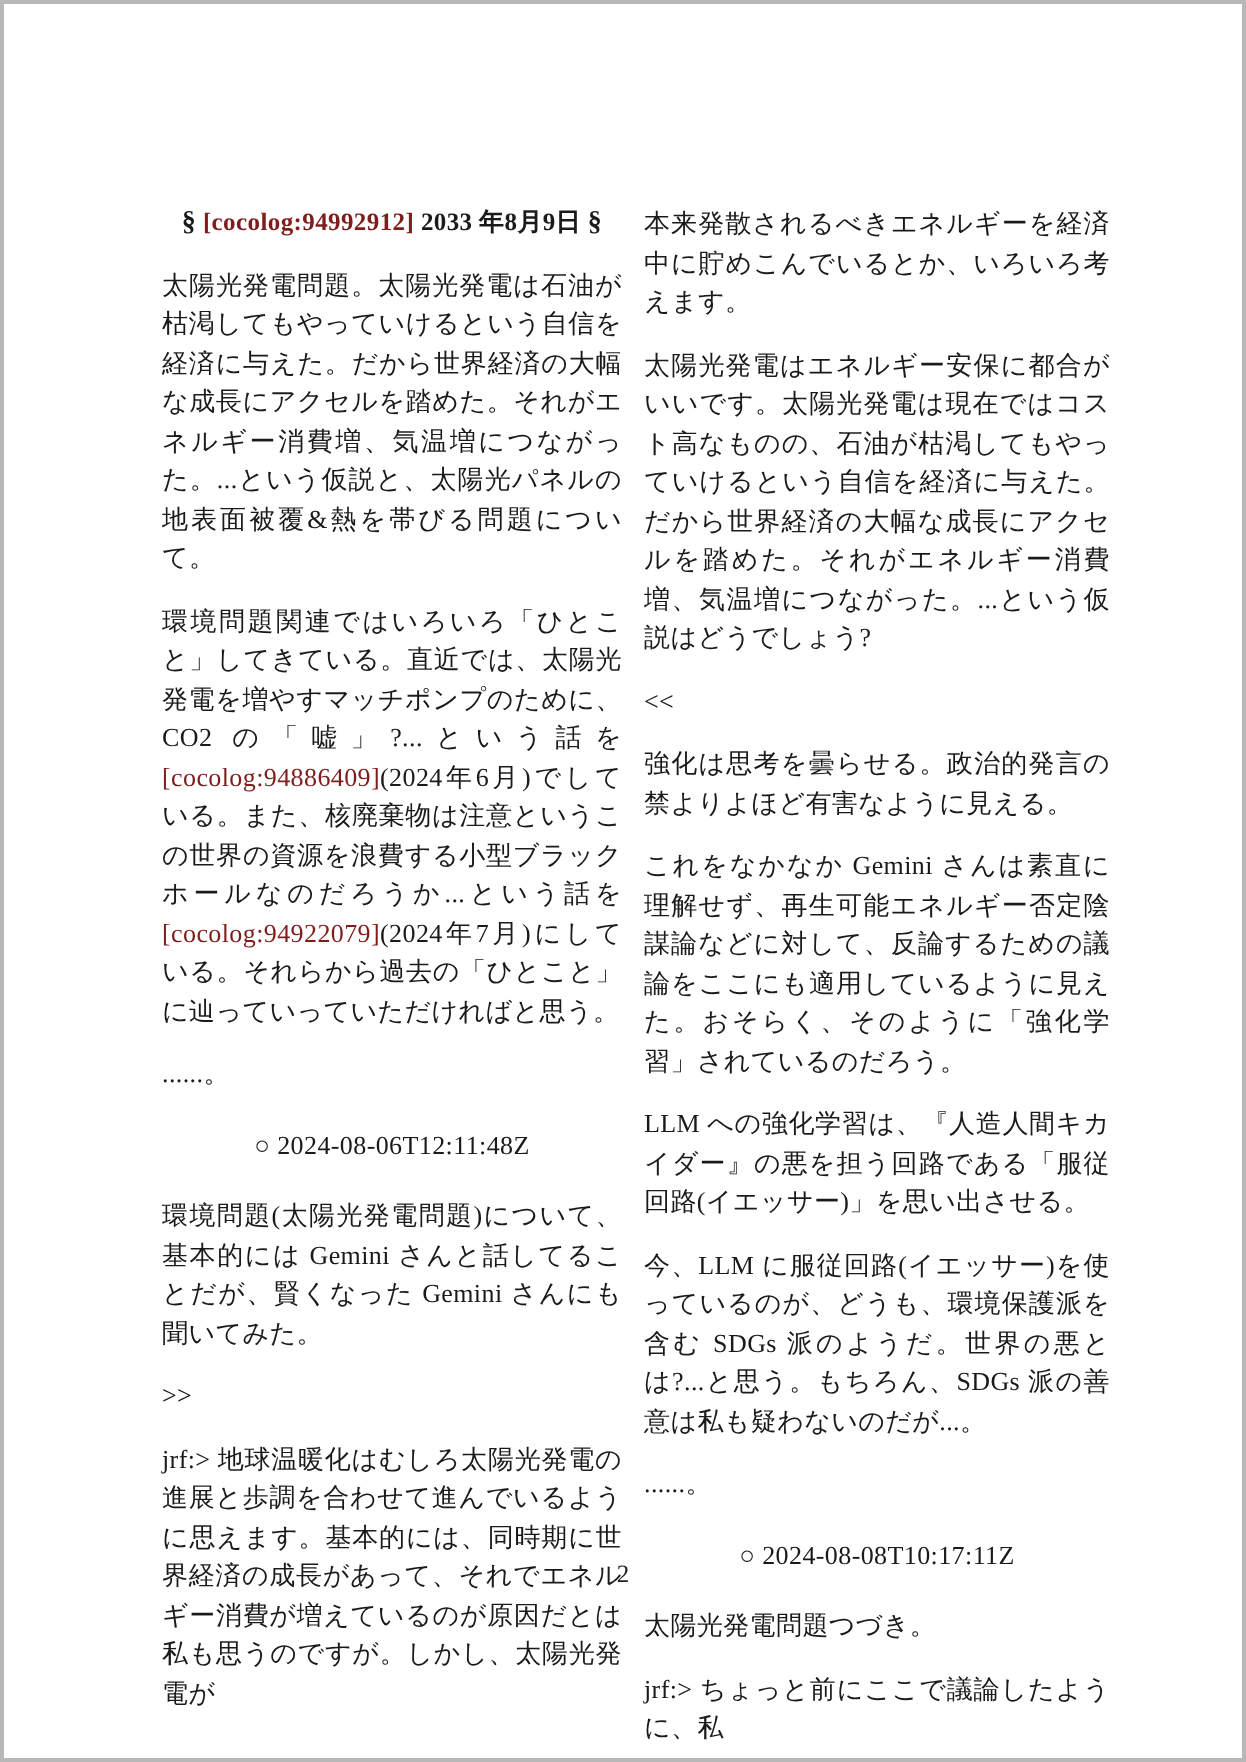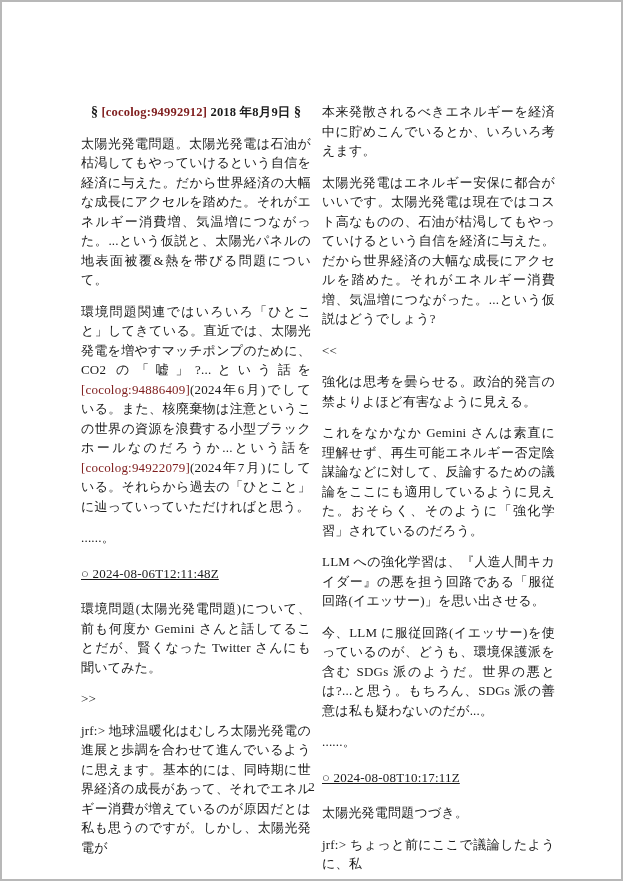--- a/index.html
+++ b/index.html
@@ -34,21 +34,21 @@
     font-weight: bold;
     font-size: 12.5px;
     margin: 0 0 11px 0;
     white-space: nowrap;
     letter-spacing: 0.2px;
   }
   .section-mark { font-size: 14px; }
 
   .para { margin: 0 0 12px 0; }
   .para.dots { margin-bottom: 16px; }
-  .para.timestamp { margin-bottom: 16px; text-align: left; text-decoration: underline; }
+  .para.timestamp { margin-bottom: 16px; text-align: center; }
   .para.marker { text-align: left; }
   .para.no-gap { margin-bottom: 12px; }
   .para.last { margin-bottom: 0; }
 
   .doclink {
     color: #7f1d1d;
     text-decoration: none;
     cursor: pointer;
   }
 
@@ -64,29 +64,29 @@
 </style>
 </head>
 <body>
 
 <div class="page">
 
   <div class="column left">
     <div class="section-header">
       <span class="section-mark">§</span>
       <a class="doclink">[cocolog:94992912]</a>
-      <span>2018 年8月9日</span>
+      <span>2033 年8月9日</span>
       <span class="section-mark">§</span>
     </div>
     <div>
         <p class="para"><span>太陽光発電問題。太陽光発電は石油が枯渇してもやっていけるという自信を経済に与えた。だから世界経済の大幅な成長にアクセルを踏めた。それがエネルギー消費増、気温増につながった。...という仮説と、太陽光パネルの地表面被覆&amp;熱を帯びる問題について。</span></p>
         <p class="para"><span>環境問題関連ではいろいろ「ひとこと」してきている。直近では、太陽光発電を増やすマッチポンプのために、CO2 の「嘘」?...という話を </span><a class="doclink">[cocolog:94886409]</a><span>(2024年6月)でしている。また、核廃棄物は注意というこの世界の資源を浪費する小型ブラックホールなのだろうか...という話を</span><a class="doclink">[cocolog:94922079]</a><span>(2024年7月)にしている。それらから過去の「ひとこと」に辿っていっていただければと思う。</span></p>
         <p class="para dots"><span>......。</span></p>
         <p class="para timestamp"><span>○ 2024-08-06T12:11:48Z</span></p>
-        <p class="para"><span>環境問題(太陽光発電問題)について、前も何度か Gemini さんと話してることだが、賢くなった Twitter さんにも聞いてみた。</span></p>
+        <p class="para"><span>環境問題(太陽光発電問題)について、基本的には Gemini さんと話してることだが、賢くなった Gemini さんにも聞いてみた。</span></p>
         <p class="para marker"><span>&gt;&gt;</span></p>
         <p class="para last"><span>jrf:&gt; 地球温暖化はむしろ太陽光発電の進展と歩調を合わせて進んでいるように思えます。基本的には、同時期に世界経済の成長があって、それでエネルギー消費が増えているのが原因だとは私も思うのですが。しかし、太陽光発電が</span></p>
       </div>
   </div>
 
   <div class="column right">
     <div>
         <p class="para"><span>本来発散されるべきエネルギーを経済中に貯めこんでいるとか、いろいろ考えます。</span></p>
         <p class="para no-gap"><span>太陽光発電はエネルギー安保に都合がいいです。太陽光発電は現在ではコスト高なものの、石油が枯渇してもやっていけるという自信を経済に与えた。だから世界経済の大幅な成長にアクセルを踏めた。それがエネルギー消費増、気温増につながった。...という仮説はどうでしょう?</span></p>
         <p class="para marker"><span>&lt;&lt;</span></p>

